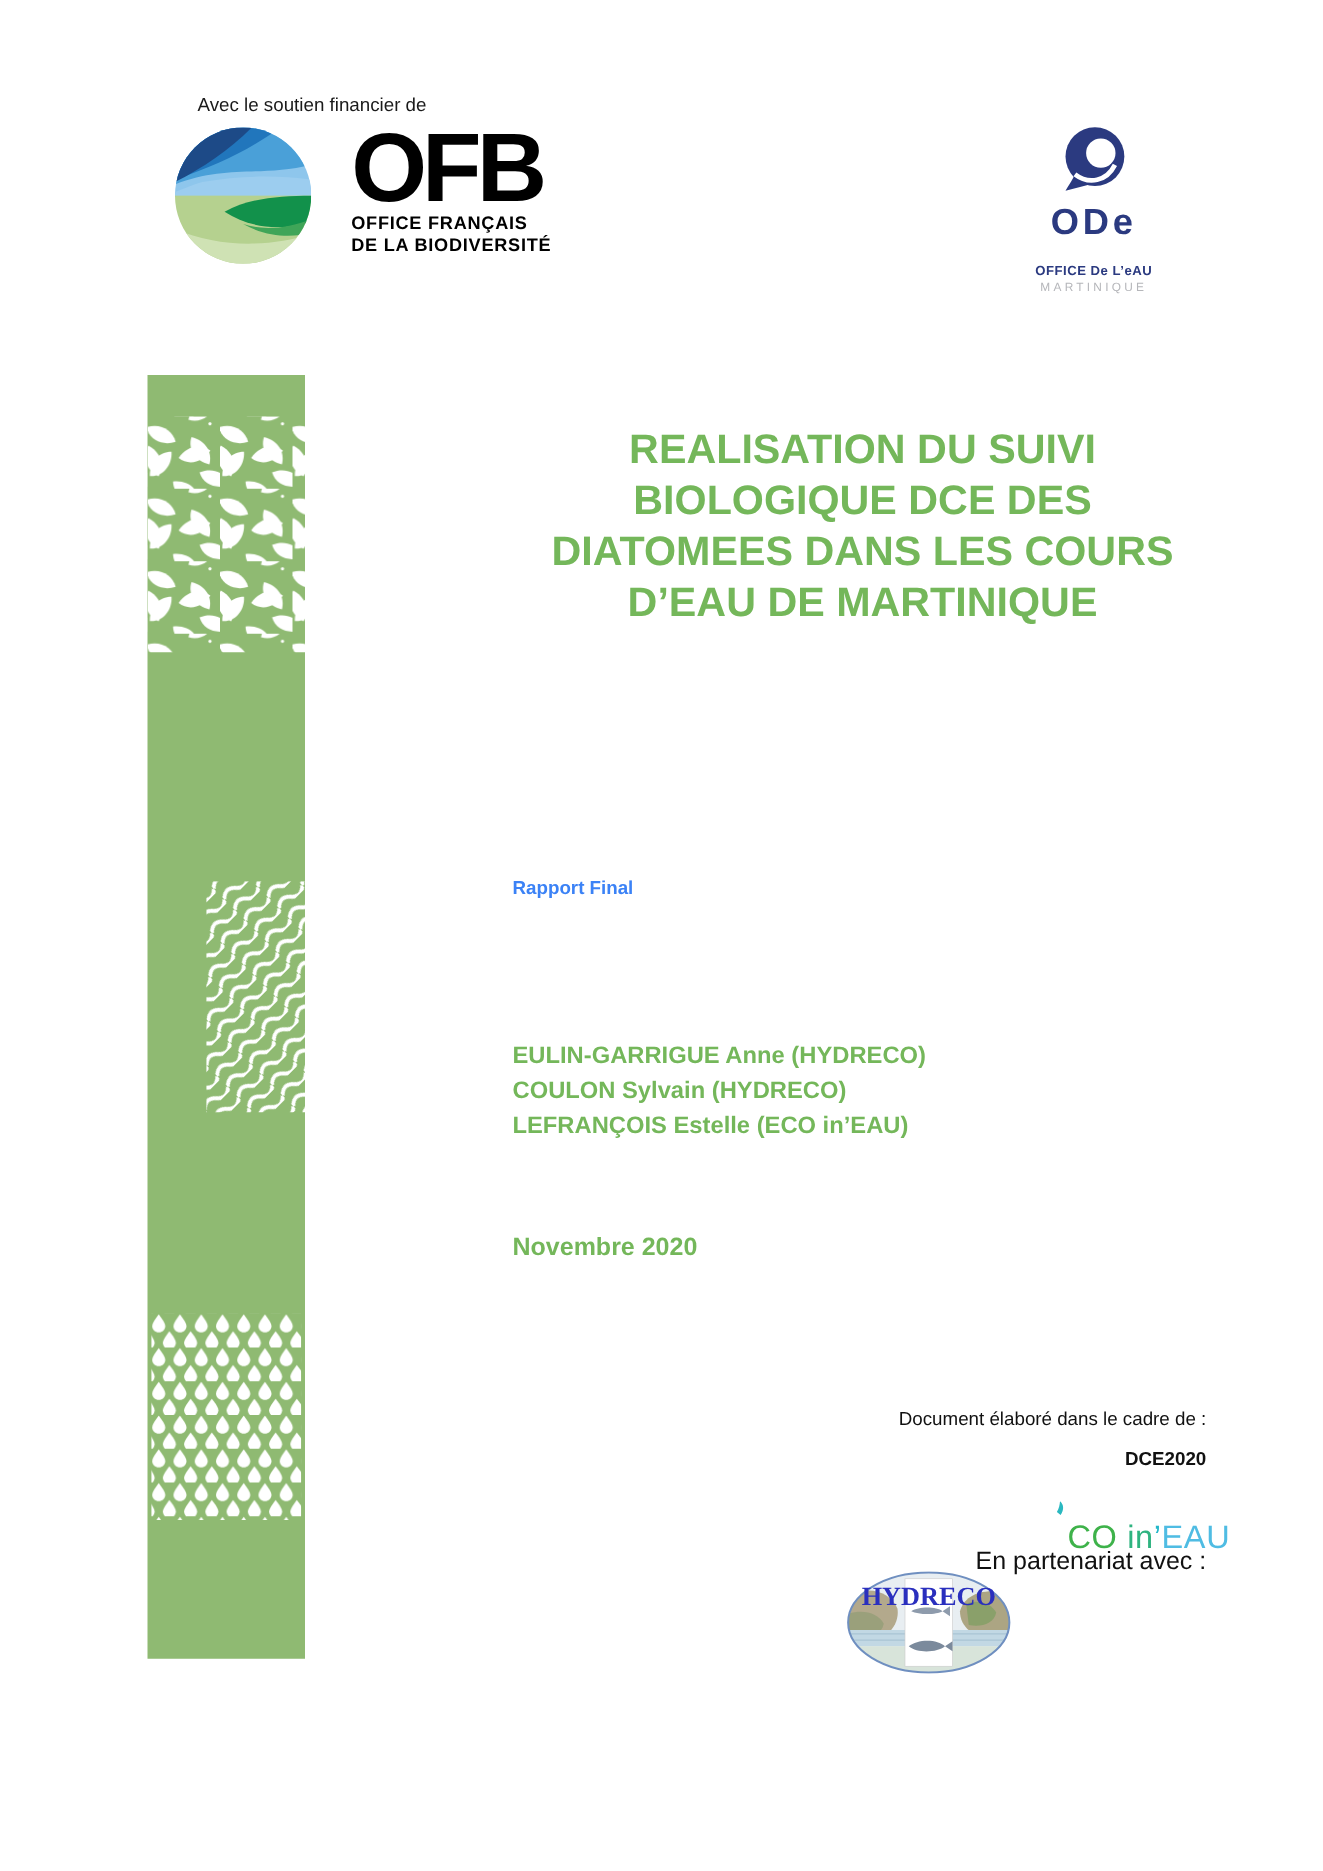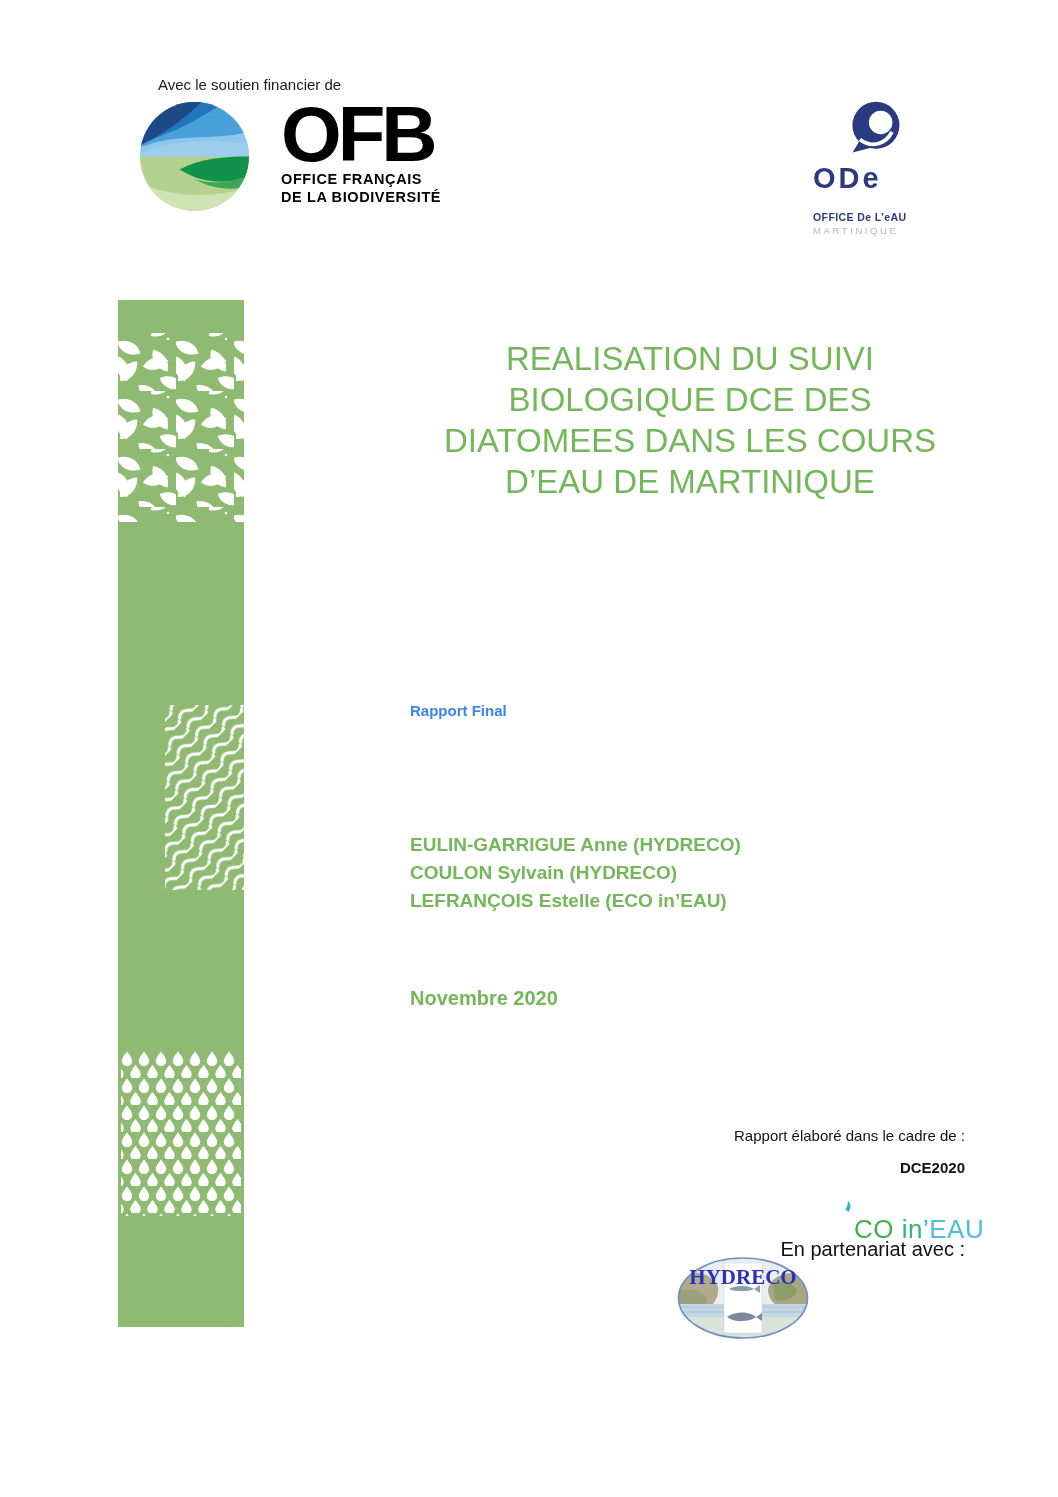--- a/index.html
+++ b/index.html
@@ -6,36 +6,36 @@
   .page{position:relative;width:1047px;height:1497px;background:#ffffff;
         font-family:"Liberation Sans",sans-serif;overflow:hidden;color:#111;}
   .abs{position:absolute;}
 
   
   .support-text{left:158px;top:76px;font-size:15px;color:#1a1a1a;}
   .ofb-circle{left:140px;top:101px;}
   .ofb-text{left:281px;top:98px;color:#000000;}
   .ofb-acronym{font-size:78px;font-weight:800;letter-spacing:-4px;line-height:72px;}
   .ofb-line{font-size:14.5px;font-weight:bold;letter-spacing:0.6px;line-height:18px;}
-  .ode{left:813px;top:98px;width:124px;text-align:left;color:#2b3a80;}
+  .ode{left:813px;top:98px;width:124px;text-align:center;color:#2b3a80;}
   .ode svg{display:block;margin:0 auto;}
   .ode-acronym{font-size:29px;font-weight:800;letter-spacing:3px;line-height:30px;margin-top:1px;}
   .ode-line1{font-size:10.5px;font-weight:bold;letter-spacing:0.4px;margin-top:18px;}
   .ode-line2{font-size:9.5px;color:#b5b6ba;letter-spacing:2.6px;margin-top:2px;}
 
   
   .band{left:118px;top:300px;width:126px;height:1027px;background:#8FBA72;}
   .band svg{position:absolute;display:block;}
   .pat-leaves{top:33px;left:0;}
   .pat-waves{top:405px;left:47px;}
   .pat-drops{top:751px;left:3px;}
 
   
   .doc-title{left:415px;top:338px;width:550px;text-align:center;
-             color:#74B75A;font-weight:normal;font-size:33px;line-height:41px;}
+             color:#74B75A;font-weight:bold;font-size:33px;line-height:41px;}
   .report-type{left:410px;top:702px;font-size:15px;font-weight:bold;color:#3b82f6;}
   .authors{left:410px;top:831px;color:#74B75A;font-weight:bold;font-size:19px;line-height:28px;}
   .report-date{left:410px;top:987px;color:#74B75A;font-weight:bold;font-size:20px;}
 
   
   .context-label{left:565px;top:1127px;width:400px;text-align:right;font-size:15px;}
   .context-value{left:565px;top:1159px;width:400px;text-align:right;font-size:15px;font-weight:bold;}
   .partnership-label{left:565px;top:1238px;width:400px;text-align:right;font-size:20px;}
 
   .hydreco{left:677px;top:1257px;}
@@ -143,21 +143,21 @@
   <div class="abs report-type">Rapport Final</div>
 
   <div class="abs authors">
     <div>EULIN-GARRIGUE Anne (HYDRECO)</div>
     <div>COULON Sylvain (HYDRECO)</div>
     <div>LEFRANÇOIS Estelle (ECO in’EAU)</div>
   </div>
 
   <div class="abs report-date">Novembre 2020</div>
 
-  <div class="abs context-label">Rapport élaboré dans le cadre de :</div>
+  <div class="abs context-label">Document élaboré dans le cadre de :</div>
   <div class="abs context-value">DCE2020</div>
   <div class="abs partnership-label">En partenariat avec :</div>
 
   <svg class="abs hydreco" width="132" height="82" viewBox="0 0 132 82">
     <defs>
         <clipPath id="hydClip">
           <ellipse cx="66" cy="41" rx="64.5" ry="40"></ellipse>
         </clipPath>
       </defs>
     <g clip-path="url(#hydClip)">

